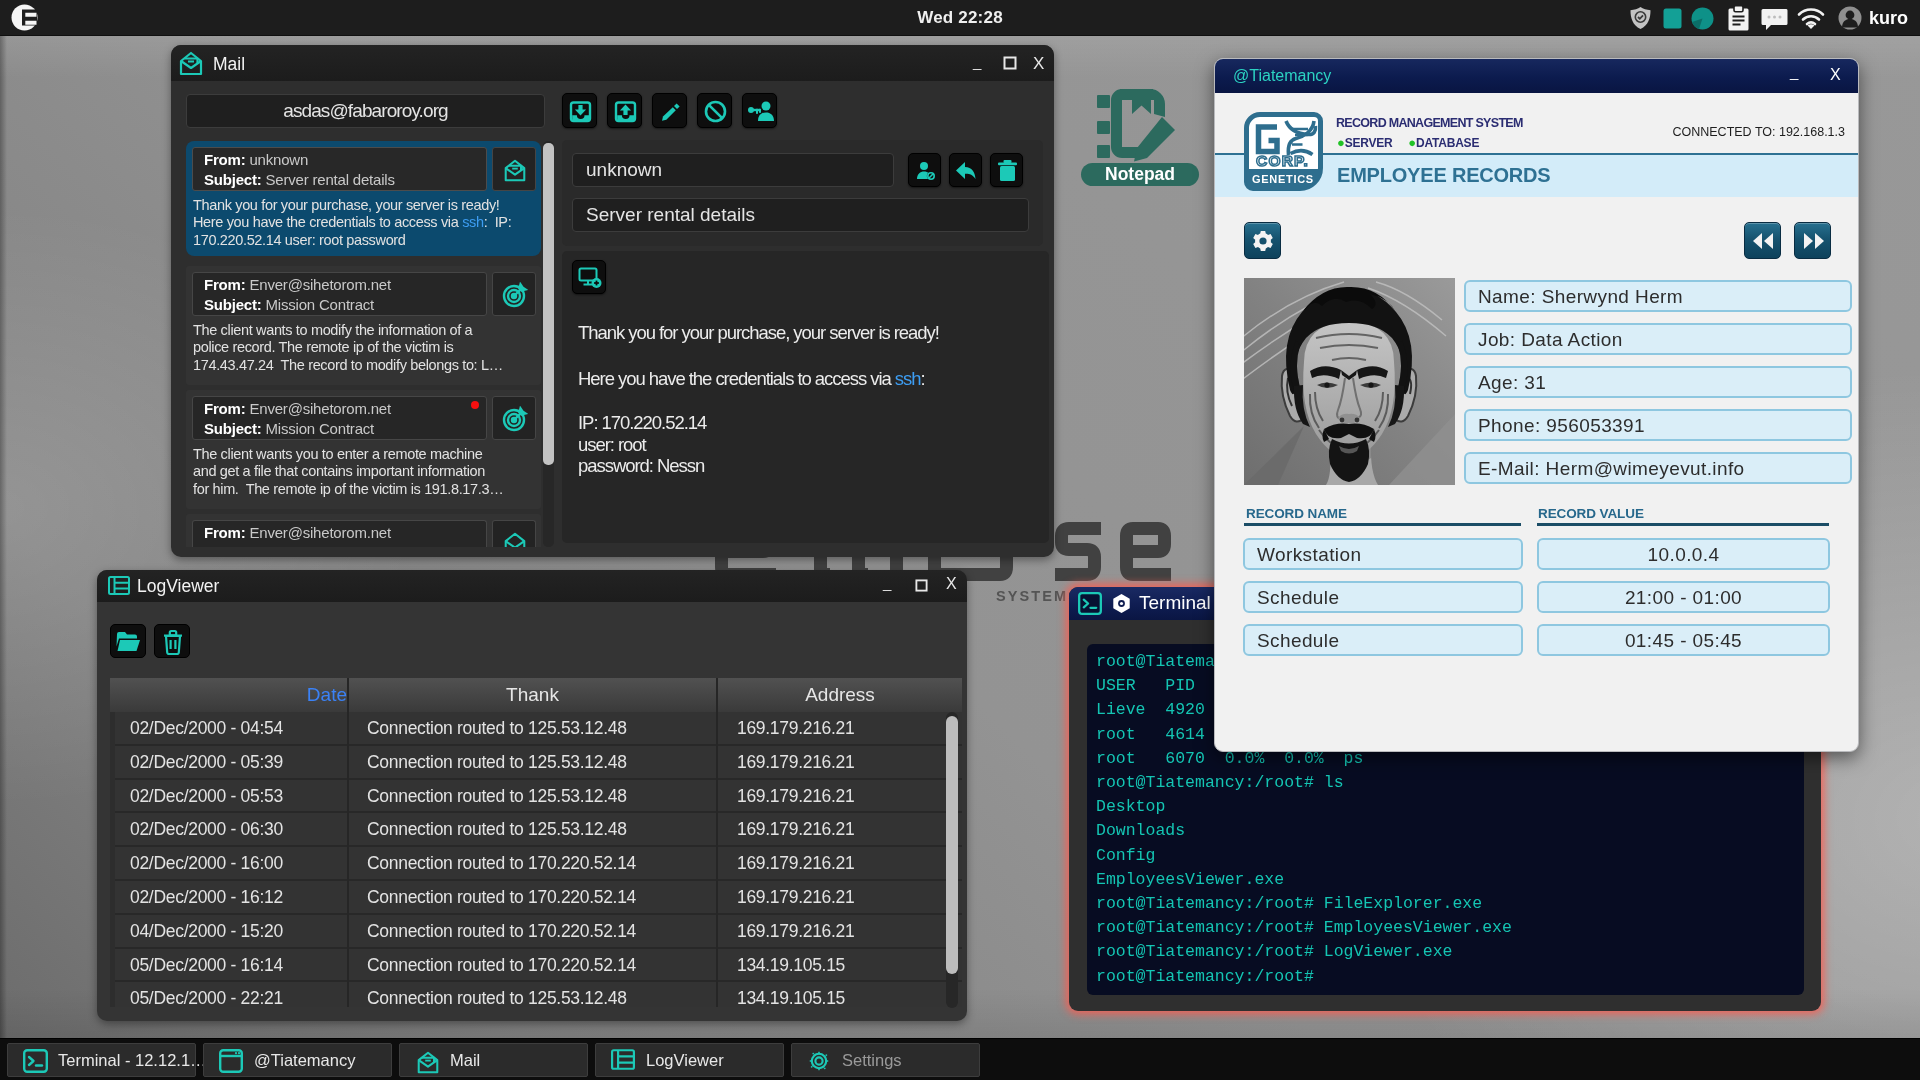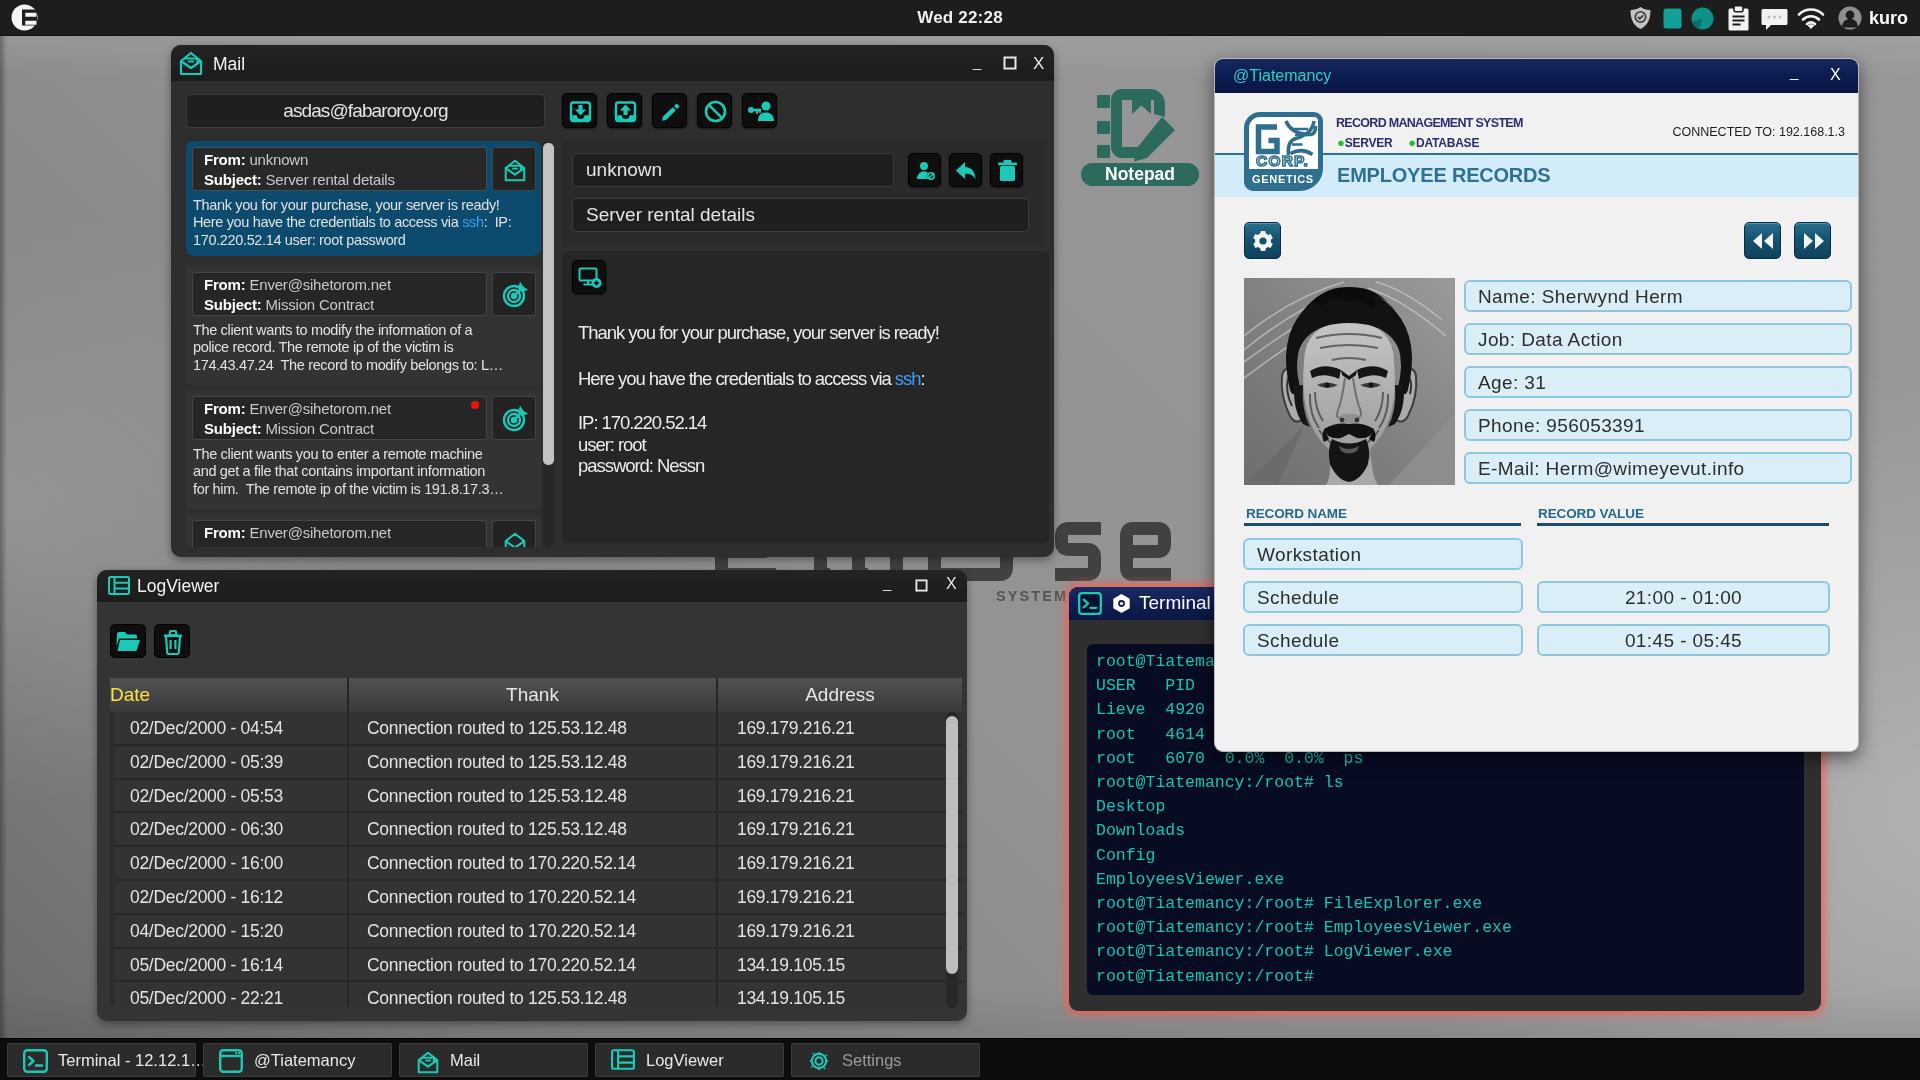--- a/index.html
+++ b/index.html
@@ -395,21 +395,21 @@
             <path d="M3 7 h14 l-1.2 16.5 a1.6 1.6 0 0 1 -1.6 1.5 h-8.4 a1.6 1.6 0 0 1 -1.6 -1.5 Z"></path>
             <path d="M1 6.6 h18"></path>
             <path d="M6.8 3.4 a1.4 1.4 0 0 1 1.4 -1.4 h3.6 a1.4 1.4 0 0 1 1.4 1.4 v3 h-6.4 Z"></path>
             <path d="M7.6 11 v9 M12.4 11 v9"></path>
           </g>
         </svg>
     </div>
 
     <div class="abs" style="left:13px;top:108px;width:852px;height:329px;background:#2d2d2d;overflow:hidden;">
       <div class="abs" style="left:0;top:0;width:852px;height:34px;background:linear-gradient(180deg,#515151,#3a3a3a);"></div>
-      <div class="abs" style="left:0;top:0;width:237px;height:34px;color:#fde047;font-size:19px;text-align:left;line-height:34px;">Date</div>
+      <div class="abs" style="left:0;top:0;width:237px;height:34px;color:#3b82f6;font-size:19px;text-align:right;line-height:34px;">Date</div>
       <div class="abs" style="left:239px;top:0;width:367px;height:34px;color:#e6e6e6;font-size:19px;text-align:center;line-height:34px;">Thank</div>
       <div class="abs" style="left:608px;top:0;width:244px;height:34px;color:#e6e6e6;font-size:19px;text-align:center;line-height:34px;">Address</div>
       <div class="abs" style="left:237px;top:0;width:2px;height:329px;background:#262626;z-index:2;"></div>
       <div class="abs" style="left:606px;top:0;width:2px;height:329px;background:#262626;z-index:2;"></div>
       <div id="lrows" class="abs" style="left:0;top:34px;width:852px;height:295px;color:#e3e3e3;">
         <div class="lrow" style="top:0.0px;">
             <div class="c1">02/Dec/2000 - 04:54</div>
             <div class="c2">Connection routed to 125.53.12.48</div>
             <div class="c3">169.179.216.21</div>
           </div>
@@ -642,20 +642,21 @@
     <div class="abs" style="left:322px;top:464px;width:292px;height:3px;background:#1b4d66;"></div>
     <div class="fieldbox" style="left:28px;top:479px;width:280px;height:32px;">
         <span>Workstation</span>
       </div>
     <div class="fieldbox" style="left:28px;top:522px;width:280px;height:32px;">
         <span>Schedule</span>
       </div>
     <div class="fieldbox" style="left:28px;top:565px;width:280px;height:32px;">
         <span>Schedule</span>
       </div>
+    <div class="fieldbox ctr" style="left:322px;top:479px;width:293px;height:32px;line-height:30px;"><span>10.0.0.4</span></div>
     <div class="fieldbox ctr" style="left:322px;top:522px;width:293px;height:32px;line-height:30px;"><span>21:00 - 01:00</span></div>
     <div class="fieldbox ctr" style="left:322px;top:565px;width:293px;height:32px;line-height:30px;"><span>01:45 - 05:45</span></div>
   </div>
 
   <div id="taskbar">
     <div class="tbtn" style="left:7px;">
       <svg width="25" height="24" viewBox="0 0 25 24">
           <rect x="1.2" y="1.2" width="22.6" height="21.6" rx="3" fill="none" stroke="#1cc9b7" stroke-width="2.4"></rect>
           <path d="M6 8 l4.5 4 L6 16" fill="none" stroke="#1cc9b7" stroke-width="2.4" stroke-linecap="round" stroke-linejoin="round"></path>
           <path d="M13 16.5 h6" stroke="#1cc9b7" stroke-width="2.4" stroke-linecap="round"></path>

